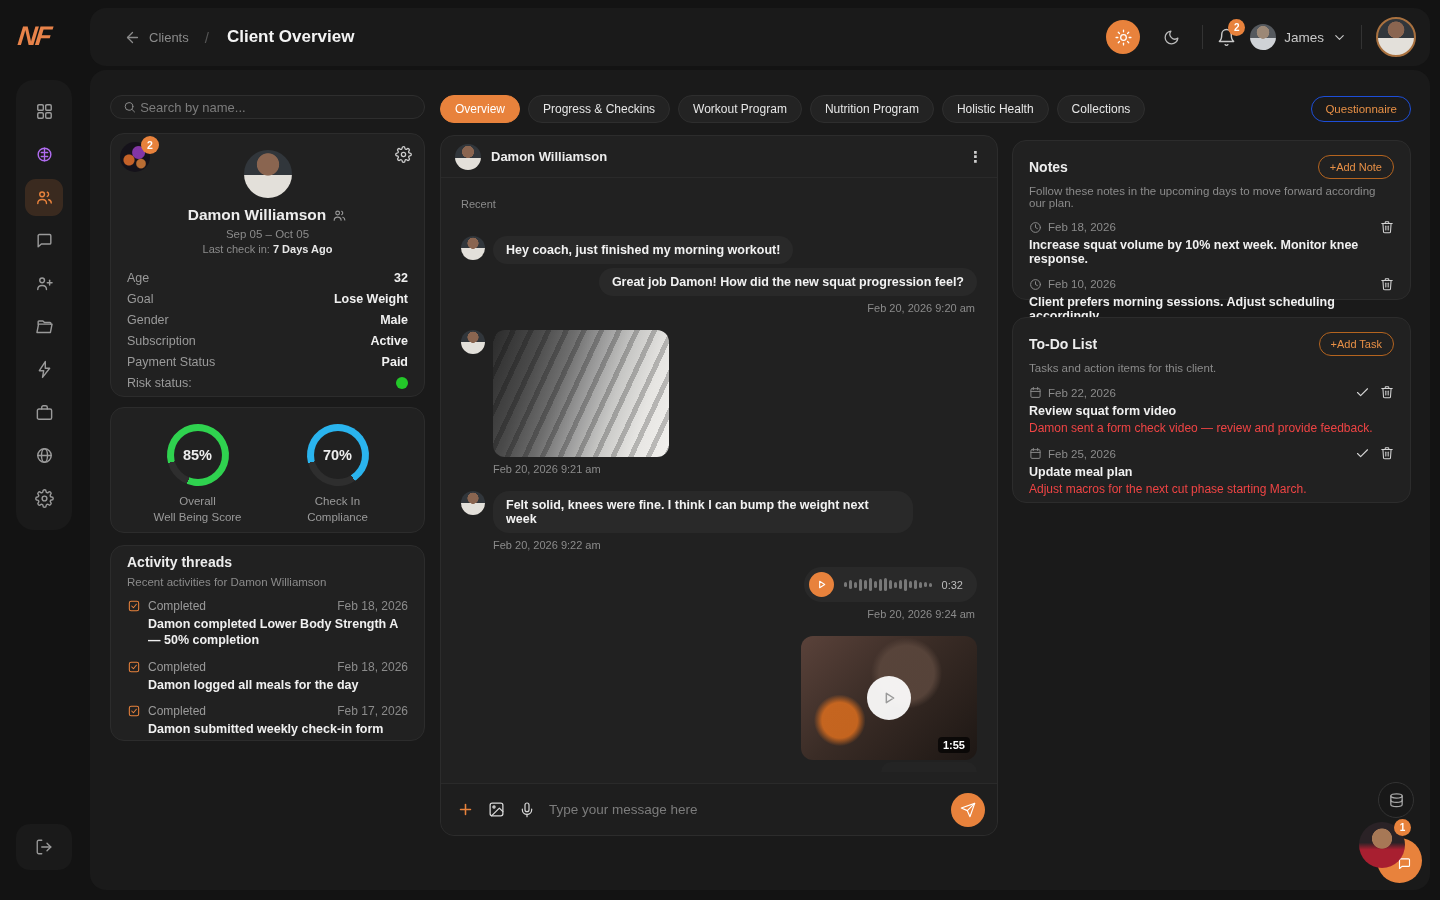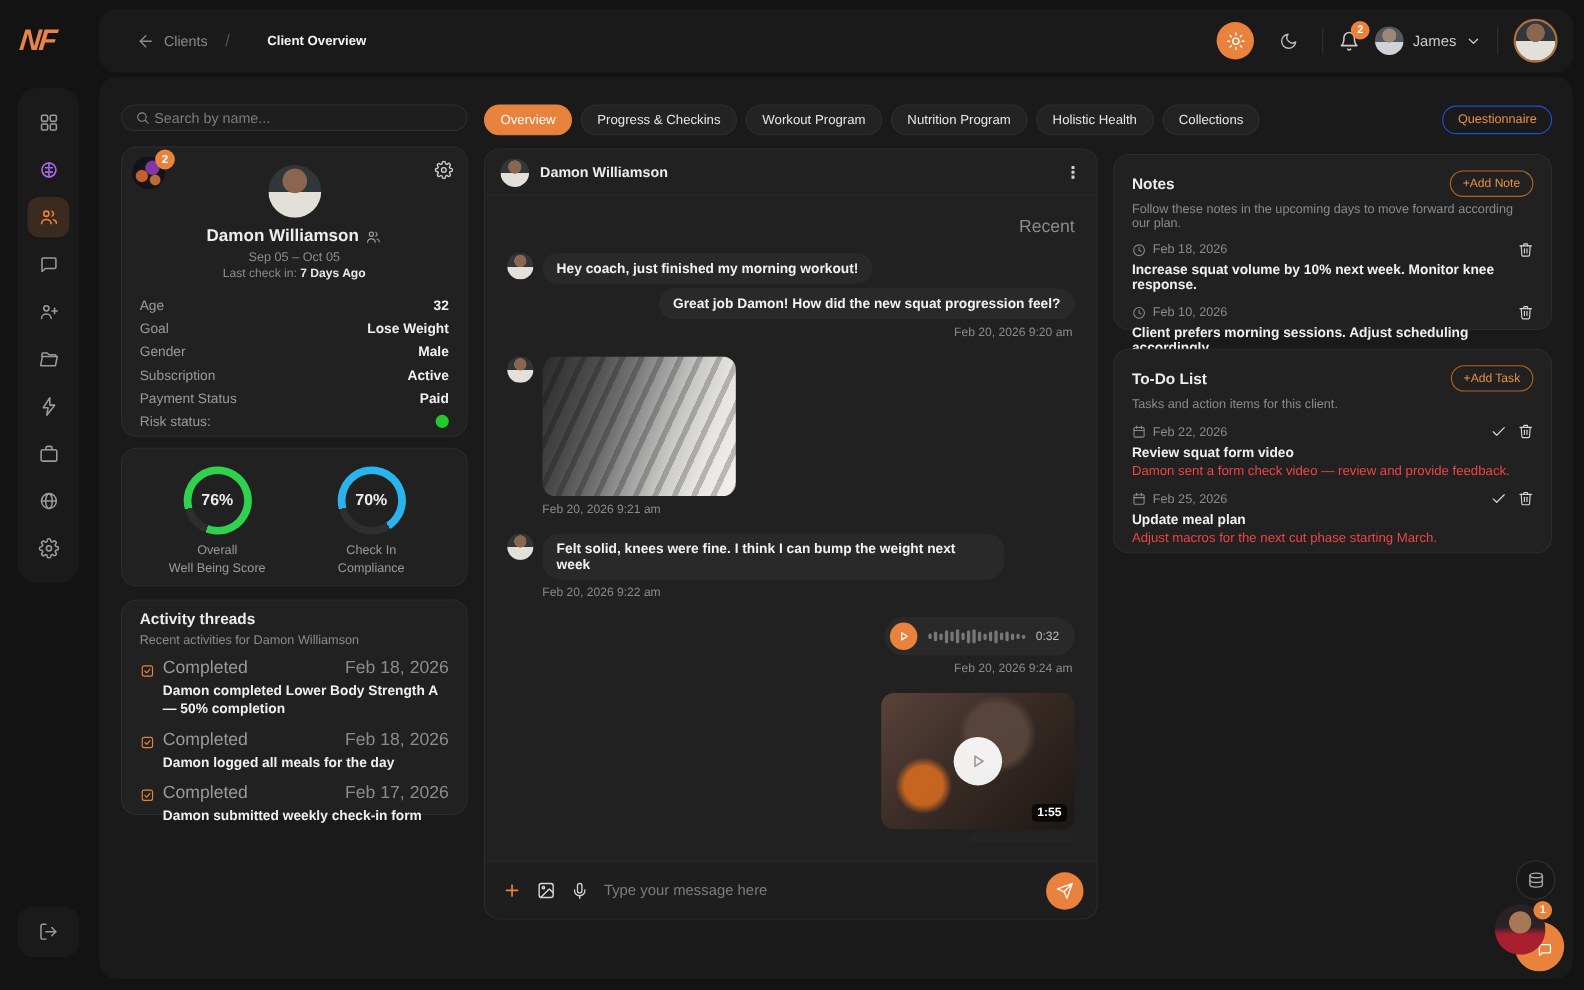--- a/index.html
+++ b/index.html
@@ -9,21 +9,21 @@
     --mut:#8b8b8b; --dim:#707070; --bubble:#292929;
   }
   svg{ display:block; }
   .ic{ stroke:currentColor; fill:none; stroke-width:1.8; stroke-linecap:round; stroke-linejoin:round; }
 
   
   .logo{ position:absolute; left:18px; top:16px; width:60px; height:40px; display:flex; align-items:center; }
   .logo span{ font-size:27px; font-weight:800; font-style:italic; letter-spacing:-2px; color:#e8834a; transform:skewX(-6deg); }
   .header{ position:absolute; left:90px; top:8px; width:1340px; height:58px; background:var(--panel); border-radius:16px; display:flex; align-items:center; padding:0 14px 0 34px; }
   .crumb{ display:flex; align-items:center; gap:8px; color:var(--mut); font-size:13px; }
-  .crumb .title{ color:#f4f4f4; font-size:12px; font-weight:700; margin-left:26px; }
+  .crumb .title{ color:#f4f4f4; font-size:17px; font-weight:700; margin-left:10px; }
   .crumb .slash{ color:#555; font-size:15px; margin-left:8px; }
   .hdr-right{ margin-left:auto; display:flex; align-items:center; gap:14px; }
   .round-btn{ width:34px; height:34px; border-radius:50%; display:flex; align-items:center; justify-content:center; color:#bbb; }
   .round-btn.sun{ background:var(--accent); color:#fff; }
   .vdiv{ width:1px; height:24px; background:#333; }
   .bell-wrap{ position:relative; color:#c9c9c9; }
   .badge{ position:absolute; top:-9px; right:-9px; min-width:17px; height:17px; border-radius:9px; background:var(--accent); color:#fff; font-size:10px; font-weight:700; display:flex; align-items:center; justify-content:center; padding:0 4px; }
   .user-chip{ display:flex; align-items:center; gap:8px; color:#c9c9c9; font-size:13.5px; }
   .av{ border-radius:50%; background:#444; }
   .av-damon{ background: radial-gradient(circle at 50% 30%, #8a6550 0 26%, transparent 28%), linear-gradient(180deg,#31363b 0 52%, #e3e0da 52%); }
@@ -75,38 +75,38 @@
   .ring .arc{ position:absolute; inset:0; border-radius:50%; transform:rotate(-105deg); }
   .ring .hole{ position:absolute; inset:7px; border-radius:50%; background:var(--card); }
   .ring .pct{ position:absolute; inset:0; display:flex; align-items:center; justify-content:center; font-size:14.5px; font-weight:800; }
   .score .lbl{ margin-top:8px; color:#9a9a9a; font-size:11.5px; line-height:1.35; }
 
   
   .activity-card{ left:20px; top:475px; width:315px; height:196px; padding:8px 16px; }
   .card-title{ font-size:14px; font-weight:700; }
   .card-sub{ font-size:11.5px; color:#8b8b8b; margin-top:6px; }
   .act-item{ margin-top:11px; }
-  .act-top{ display:flex; align-items:flex-end; gap:7px; font-size:16px; color:#9a9a9a; }
+  .act-top{ display:flex; align-items:center; gap:7px; font-size:12px; color:#9a9a9a; }
   .act-top .date{ margin-left:auto; color:#8b8b8b; }
   .act-top .chk{ color:var(--accent); }
   .act-text{ font-size:12.5px; font-weight:700; color:#f0f0f0; margin:3px 0 0 21px; line-height:1.3; }
 
   
   .tabs{ position:absolute; left:350px; top:25px; display:flex; gap:8px; }
   .tab{ height:28px; padding:0 14px; border-radius:14px; background:#232323; border:1px solid #2e2e2e; color:#e6e6e6; font-size:12px; display:flex; align-items:center; }
   .tab.active{ background:var(--accent); border-color:var(--accent); color:#fff; }
   .q-btn{ position:absolute; right:19px; top:26px; height:26px; padding:0 13px; border-radius:13px; border:1px solid #1d4ed8; color:#e89046; font-size:11.5px; display:flex; align-items:center; background:transparent; }
 
   
   .chat-card{ left:350px; top:65px; width:558px; height:701px; display:flex; flex-direction:column; overflow:hidden; padding:0; }
   .chat-head{ height:42px; border-bottom:1px solid #2a2a2a; display:flex; align-items:center; gap:10px; padding:0 14px; flex:none; }
   .chat-head .nm{ font-size:13px; font-weight:700; }
   .chat-dots{ margin-left:auto; color:#cfcfcf; font-size:15px; letter-spacing:0; font-weight:700; }
   .chat-body{ flex:1; overflow:hidden; padding:14px 20px 0; display:flex; flex-direction:column; }
-  .recent{ text-align:right; color:#8b8b8b; font-size:16px; margin:6px 0 10px; }
+  .recent{ text-align:left; color:#8b8b8b; font-size:11px; margin:6px 0 22px; }
   .mrow{ display:flex; align-items:flex-start; gap:8px; margin-top:4px; }
   .mrow .mav{ width:24px; height:24px; flex:none; }
   .bubble{ background:var(--bubble); border-radius:16px; padding:7px 13px; font-size:12.5px; font-weight:600; color:#f2f2f2; max-width:420px; }
   .tstamp{ font-size:11px; color:#8b8b8b; margin:6px 0 12px 32px; }
   .right{ justify-content:flex-end; }
   .tstamp.r{ text-align:right; margin-left:0; margin-right:2px; }
   .msg-img{ width:176px; height:127px; border-radius:12px; flex:none;
     background: repeating-linear-gradient(115deg, rgba(0,0,0,.22) 0 5px, transparent 5px 16px),
                 linear-gradient(108deg,#2b2b2b 0%,#4a4a4a 22%,#6d6d6d 38%,#9b9b9b 52%,#c7c7c5 66%,#e6e5e2 82%,#f2f1ee 100%); }
   .voice{ display:flex; align-items:center; gap:10px; background:var(--bubble); border-radius:18px; padding:5px 14px 5px 5px; }
@@ -340,21 +340,21 @@
           <span class="risk-dot"></span>
         </div>
     </div>
   </div>
 
   <div class="card scores-card">
     <div class="score">
       <div class="ring">
           <div class="arc" style="background: conic-gradient(rgb(47, 210, 79) 85%, rgb(46, 46, 46) 0deg);"></div>
           <div class="hole"></div>
-          <div class="pct">76%</div>
+          <div class="pct">85%</div>
         </div>
       <div class="lbl"><span>Overall</span><br><span>Well Being Score</span></div>
     </div>
     <div class="score">
       <div class="ring">
           <div class="arc" style="background: conic-gradient(rgb(42, 180, 238) 70%, rgb(46, 46, 46) 0deg);"></div>
           <div class="hole"></div>
           <div class="pct">70%</div>
         </div>
       <div class="lbl"><span>Check In</span><br><span>Compliance</span></div>

